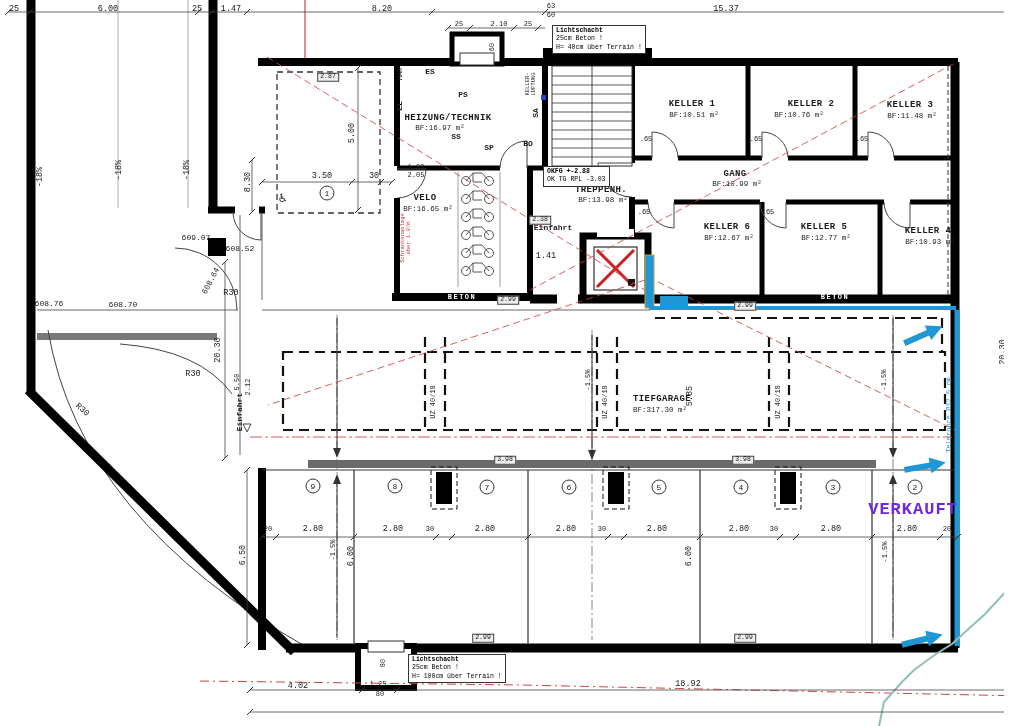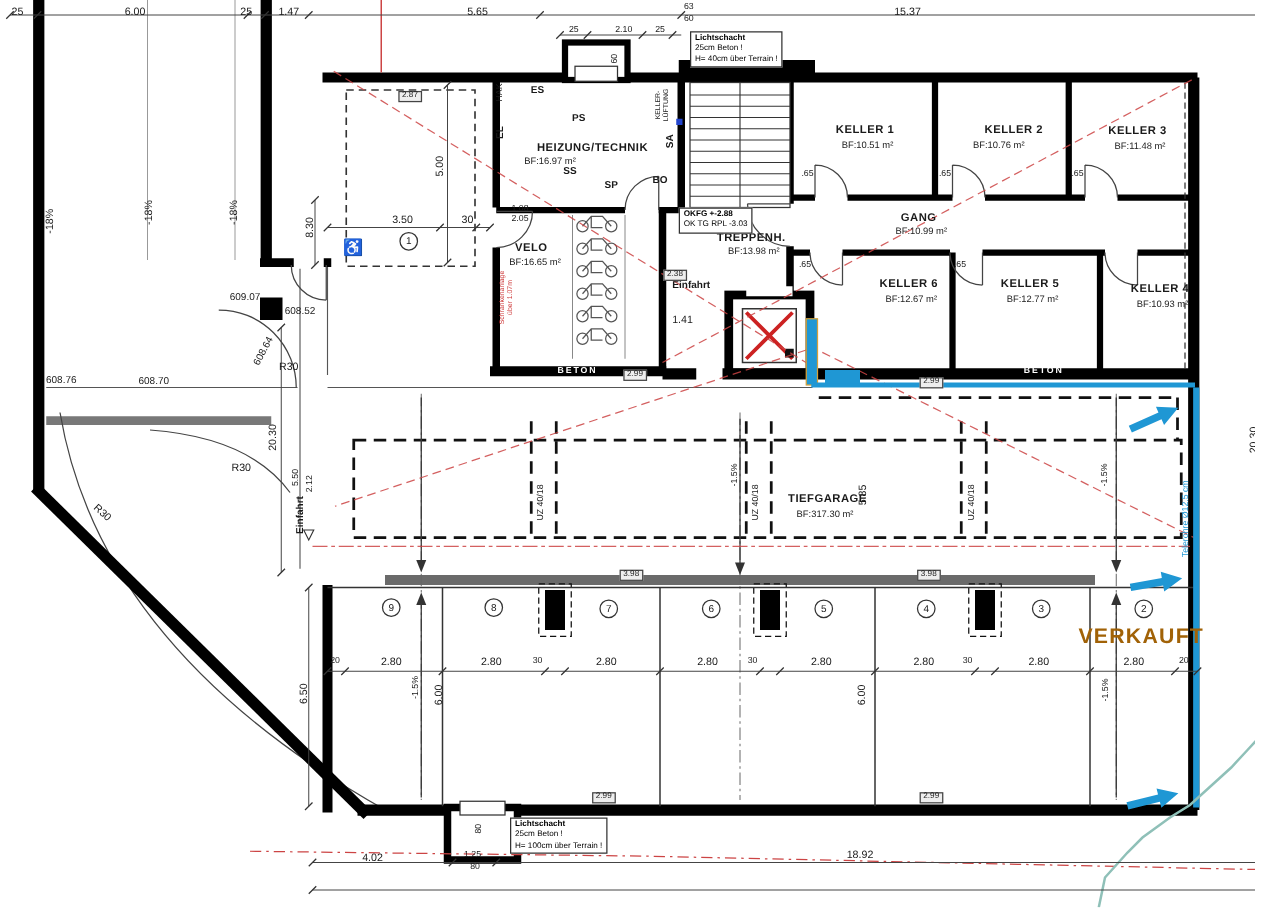--- a/index.html
+++ b/index.html
@@ -1,35 +1,35 @@
 <!DOCTYPE html>
 <html><head>
 <meta charset="utf-8">
 <style>
   html,body{margin:0;padding:0;background:#fff;}
   #plan{position:relative;width:1004px;height:726px;background:#fff;overflow:hidden;
-        font-family:Liberation Sans, sans-serif;}
+        font-family:Liberation Mono, monospace;}
   #plan svg{position:absolute;left:0;top:0;}
   #labels{position:absolute;left:0;top:0;width:100%;height:100%;}
   .lbl{position:absolute;transform:translate(-50%,-50%);white-space:nowrap;line-height:1;color:#1a1a1a;}
   .d{font-size:8.5px;}
   .d7{font-size:7px;}
   .d6{font-size:5.5px;}
   .dbold{font-size:8px;font-weight:bold;}
   .room{font-size:9px;font-weight:bold;letter-spacing:.4px;}
   .area{font-size:7.5px;color:#222;}
   .lvl{font-size:8px;}
   .slope{font-size:8.5px;}
   .beton{font-size:7px;font-weight:bold;color:#fff;letter-spacing:1.5px;}
   .red{font-size:5.5px;color:#cc3333;}
   .blue{font-size:7px;color:#1f97d4;}
   .circ{font-size:8px;width:13px;height:13px;border:1px solid #333;border-radius:50%;
         display:flex;align-items:center;justify-content:center;background:#fff;}
   .box{font-size:6.5px;border:1px solid #444;background:#eee;padding:0 2px;}
-  .verk{font-size:17px;font-weight:bold;color:#a16207;letter-spacing:1px;}
+  .verk{font-size:17px;font-weight:bold;color:#6d28d9;letter-spacing:1px;}
   .title{font-size:27px;color:#1a1a1a;}
   .wc{font-size:13px;}
   .callout{position:absolute;border:1px solid #333;background:#fff;font-size:6.5px;
            padding:1px 3px;line-height:1.3;white-space:nowrap;}
   .callout .c1{font-weight:bold;}
 </style>
 </head>
 <body>
 
 <div id="plan">
@@ -195,21 +195,21 @@
     <path d="M247 715L253 709M1009 715L1015 709"></path>
     <path d="M1005 69L1011 63M1005 313L1011 307M1005 648L1011 642"></path>
   </g>
 </svg>
 
 <div id="labels">
       <div class="lbl d" style="left: 14px; top: 9px;">25</div>
       <div class="lbl d" style="left: 108px; top: 9px;">6.00</div>
       <div class="lbl d" style="left: 197px; top: 9px;">25</div>
       <div class="lbl d" style="left: 231px; top: 9px;">1.47</div>
-      <div class="lbl d" style="left: 382px; top: 9px;">5.65</div>
+      <div class="lbl d" style="left: 382px; top: 9px;">8.20</div>
       <div class="lbl d7" style="left: 551px; top: 6px;">63</div>
       <div class="lbl d7" style="left: 551px; top: 15px;">60</div>
       <div class="lbl d" style="left: 726px; top: 9px;">15.37</div>
       <div class="lbl d7" style="left: 459px; top: 24px;">25</div>
       <div class="lbl d7" style="left: 499px; top: 24px;">2.10</div>
       <div class="lbl d7" style="left: 528px; top: 24px;">25</div>
       <div class="lbl d7" style="left: 492px; top: 47px; transform: translate(-50%, -50%) rotate(-90deg);">60</div>
       <div class="lbl slope" style="left: 40px; top: 177px; transform: translate(-50%, -50%) rotate(-90deg);">-18%</div>
       <div class="lbl slope" style="left: 119px; top: 170px; transform: translate(-50%, -50%) rotate(-90deg);">-18%</div>
       <div class="lbl slope" style="left: 187px; top: 170px; transform: translate(-50%, -50%) rotate(-90deg);">-18%</div>
@@ -225,21 +225,21 @@
       <div class="lbl d" style="left: 218px; top: 350px; transform: translate(-50%, -50%) rotate(-90deg);">20.30</div>
       <div class="lbl d7" style="left: 237px; top: 382px; transform: translate(-50%, -50%) rotate(-90deg);">5.50</div>
       <div class="lbl d7" style="left: 248px; top: 387px; transform: translate(-50%, -50%) rotate(-90deg);">2.12</div>
       <div class="lbl dbold" style="left: 240px; top: 412px; transform: translate(-50%, -50%) rotate(-90deg);">Einfahrt</div>
       <div class="lbl d" style="left: 243px; top: 555px; transform: translate(-50%, -50%) rotate(-90deg);">6.50</div>
       <div class="lbl d" style="left: 322px; top: 176px;">3.50</div>
       <div class="lbl d" style="left: 374px; top: 176px;">30</div>
       <div class="lbl d" style="left: 352px; top: 133px; transform: translate(-50%, -50%) rotate(-90deg);">5.00</div>
       <div class="lbl d7" style="left: 416px; top: 167px;">1.08</div>
       <div class="lbl d7" style="left: 416px; top: 175px;">2.05</div>
-      <div class="lbl room" style="left: 474px; top: 118px;">HEIZUNG/TECHNIK</div>
+      <div class="lbl room" style="left: 448px; top: 118px;">HEIZUNG/TECHNIK</div>
       <div class="lbl area" style="left: 440px; top: 129px;">BF:16.97 m²</div>
       <div class="lbl dbold" style="left: 430px; top: 72px;">ES</div>
       <div class="lbl dbold" style="left: 463px; top: 95px;">PS</div>
       <div class="lbl dbold" style="left: 456px; top: 137px;">SS</div>
       <div class="lbl dbold" style="left: 489px; top: 148px;">SP</div>
       <div class="lbl dbold" style="left: 528px; top: 144px;">BO</div>
       <div class="lbl dbold" style="left: 400px; top: 106px; transform: translate(-50%, -50%) rotate(-90deg);">EL</div>
       <div class="lbl d7" style="left: 400px; top: 74px; transform: translate(-50%, -50%) rotate(-90deg);">HAK</div>
       <div class="lbl d6" style="left: 528px; top: 84px; transform: translate(-50%, -50%) rotate(-90deg);">KELLER-</div>
       <div class="lbl d6" style="left: 534px; top: 84px; transform: translate(-50%, -50%) rotate(-90deg);">LÜFTUNG</div>

